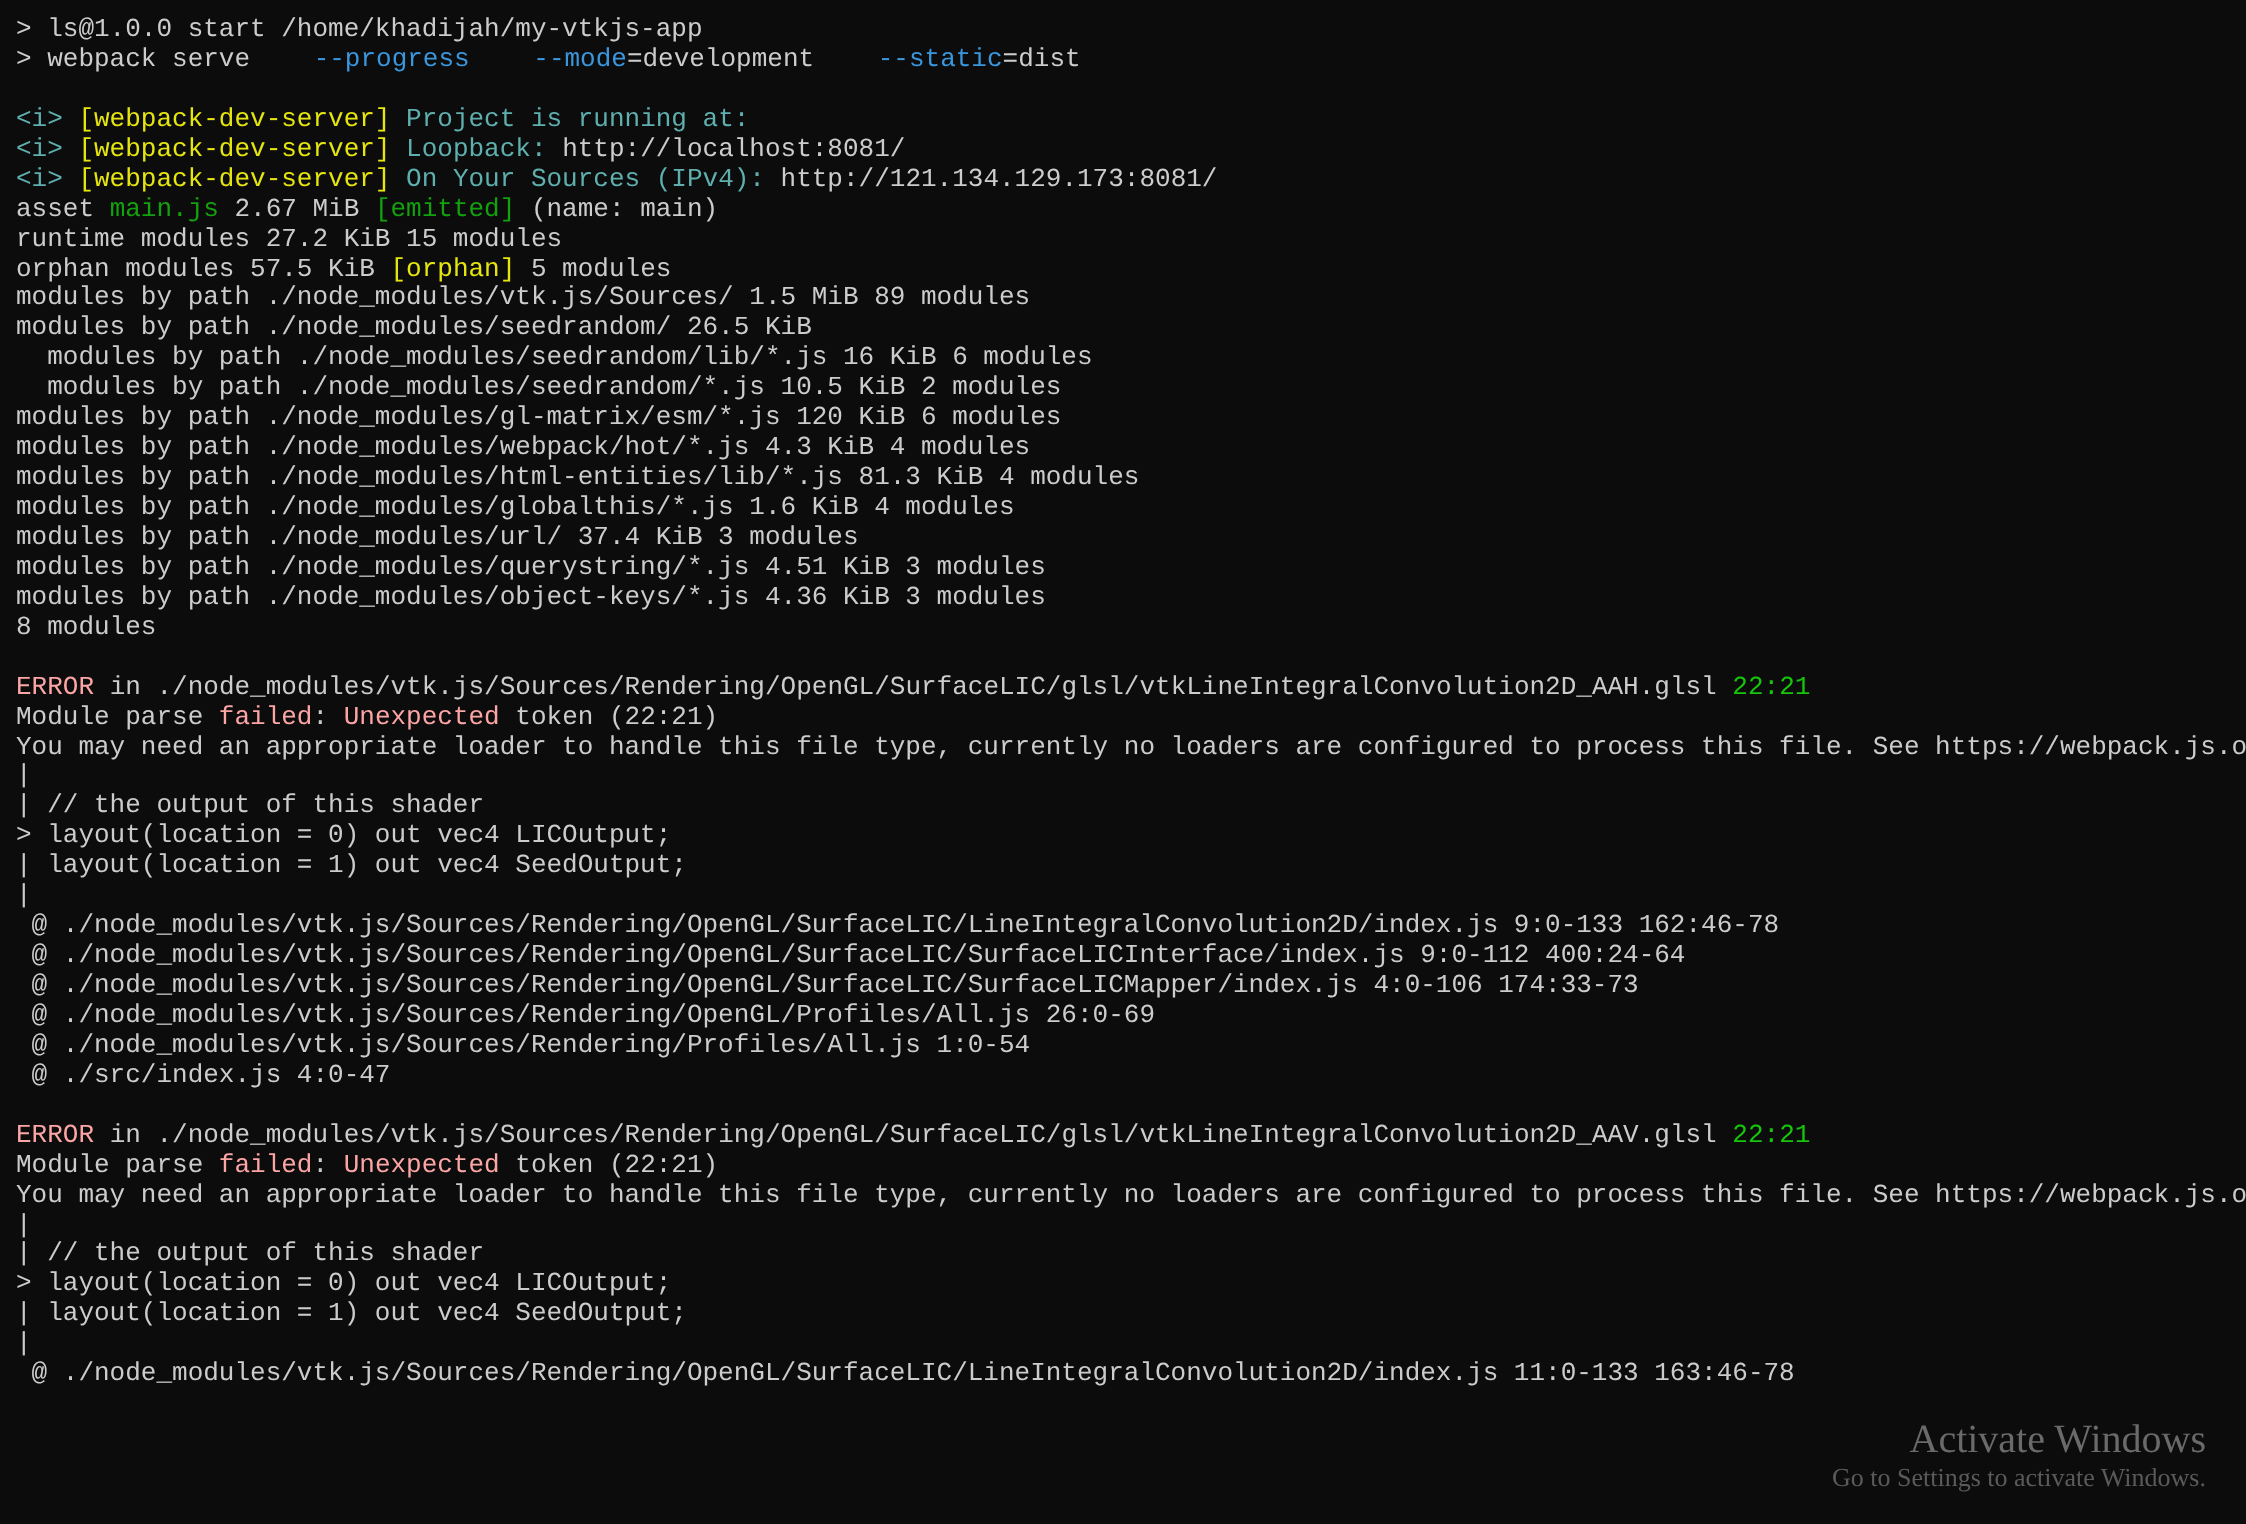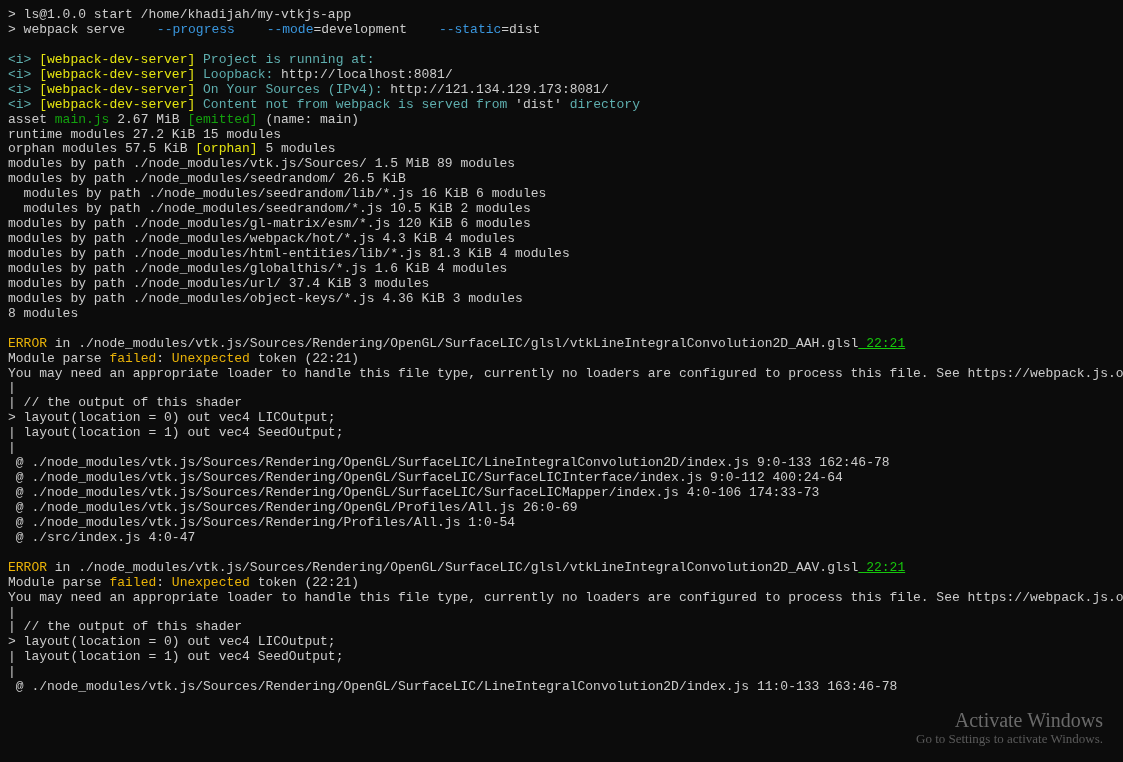--- a/index.html
+++ b/index.html
@@ -19,22 +19,22 @@
       overflow: hidden;
       position: relative;
     }
     .line {
       white-space: pre;
     }
     .cyan { color: #3a96dd; margin-left: 24px; }
     .yellow { color: #e5e510; }
     .aqua { color: #5fafaf; }
     .green { color: #13a10e; text-align: center; }
-    .lime { color: #16c60c; text-decoration: underline; }
-    .bright-red { color: #eab308; margin-top: 24px; }
+    .lime { color: #16c60c; }
+    .bright-red { color: #fca5a5; margin-top: 24px; }
     .watermark {
       position: absolute;
       bottom: 15px;
       right: 20px;
       color: #5a5a5a;
       font-family: Liberation Serif, serif;
       font-size: 13px;
       text-align: right;
     }
     .watermark-title {
@@ -46,33 +46,33 @@
 </head>
 <body>
 
 <div>
 <div class="line">&gt; ls@1.0.0 start /home/khadijah/my-vtkjs-app</div>
 <div class="line"><span>&gt; webpack serve </span><span class="cyan">--progress</span><span class="cyan"> --mode</span><span>=development </span><span class="cyan">--static</span><span>=dist</span></div>
 <div class="line"> </div>
 <div class="line"><span class="aqua">&lt;i&gt;</span><span class="yellow"> [webpack-dev-server] </span><span class="aqua">Project is running at:</span></div>
 <div class="line"><span class="aqua">&lt;i&gt;</span><span class="yellow"> [webpack-dev-server] </span><span class="aqua">Loopback: </span><span>http://localhost:8081/</span></div>
 <div class="line"><span class="aqua">&lt;i&gt;</span><span class="yellow"> [webpack-dev-server] </span><span class="aqua">On Your Sources (IPv4): </span><span>http://121.134.129.173:8081/</span></div>
-<div class="line"><span class="aqua">&lt;i&gt;</span><span class="yellow"> [webpack-dev-server] </span><span class="aqua">Content not from webpack is served from </span><span>'dist'</span><span class="aqua"> directory</span></div>
 <div class="line"><span>asset </span><span class="green">main.js</span><span> 2.67 MiB </span><span class="green">[emitted]</span><span> (name: main)</span></div>
 <div class="line">runtime modules 27.2 KiB 15 modules</div>
 <div class="line"><span>orphan modules 57.5 KiB </span><span class="yellow">[orphan]</span><span> 5 modules</span></div>
 <div class="line">modules by path ./node_modules/vtk.js/Sources/ 1.5 MiB 89 modules</div>
 <div class="line">modules by path ./node_modules/seedrandom/ 26.5 KiB</div>
 <div class="line">  modules by path ./node_modules/seedrandom/lib/*.js 16 KiB 6 modules</div>
 <div class="line">  modules by path ./node_modules/seedrandom/*.js 10.5 KiB 2 modules</div>
 <div class="line">modules by path ./node_modules/gl-matrix/esm/*.js 120 KiB 6 modules</div>
 <div class="line">modules by path ./node_modules/webpack/hot/*.js 4.3 KiB 4 modules</div>
 <div class="line">modules by path ./node_modules/html-entities/lib/*.js 81.3 KiB 4 modules</div>
 <div class="line">modules by path ./node_modules/globalthis/*.js 1.6 KiB 4 modules</div>
 <div class="line">modules by path ./node_modules/url/ 37.4 KiB 3 modules</div>
+<div class="line">modules by path ./node_modules/querystring/*.js 4.51 KiB 3 modules</div>
 <div class="line">modules by path ./node_modules/object-keys/*.js 4.36 KiB 3 modules</div>
 <div class="line">8 modules</div>
 <div class="line"> </div>
 <div class="line"><span class="bright-red">ERROR</span><span> in </span><span>./node_modules/vtk.js/Sources/Rendering/OpenGL/SurfaceLIC/glsl/vtkLineIntegralConvolution2D_AAH.glsl</span><span class="lime"> 22:21</span></div>
 <div class="line"><span>Module parse </span><span class="bright-red">failed</span><span>: </span><span class="bright-red">Unexpected</span><span> token (22:21)</span></div>
 <div class="line">You may need an appropriate loader to handle this file type, currently no loaders are configured to process this file. See https://webpack.js.org/concepts#loaders</div>
 <div class="line">|</div>
 <div class="line">| // the output of this shader</div>
 <div class="line">&gt; layout(location = 0) out vec4 LICOutput;</div>
 <div class="line">| layout(location = 1) out vec4 SeedOutput;</div>

